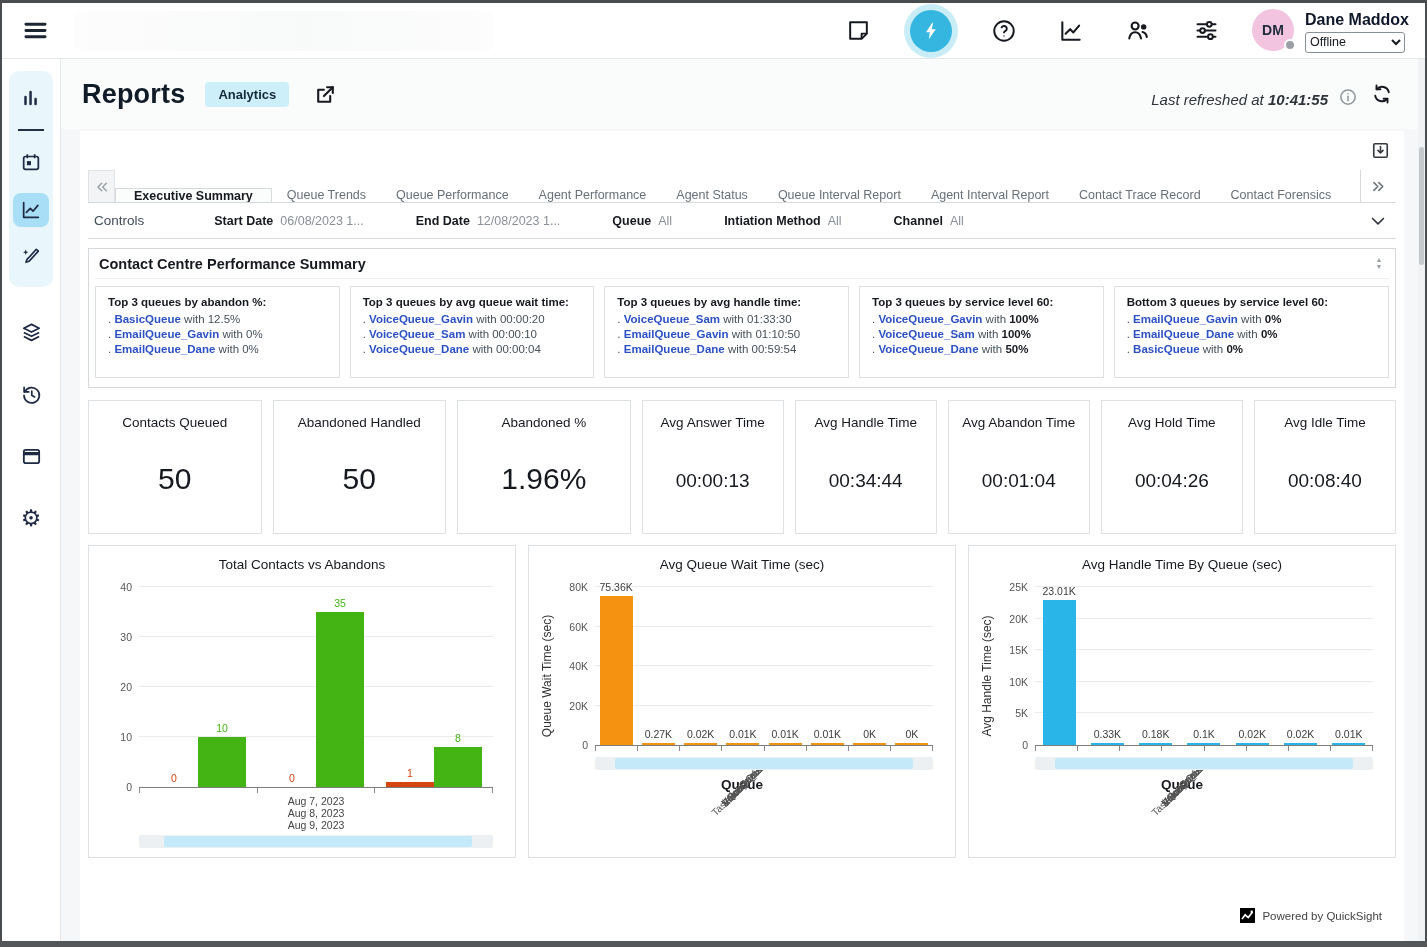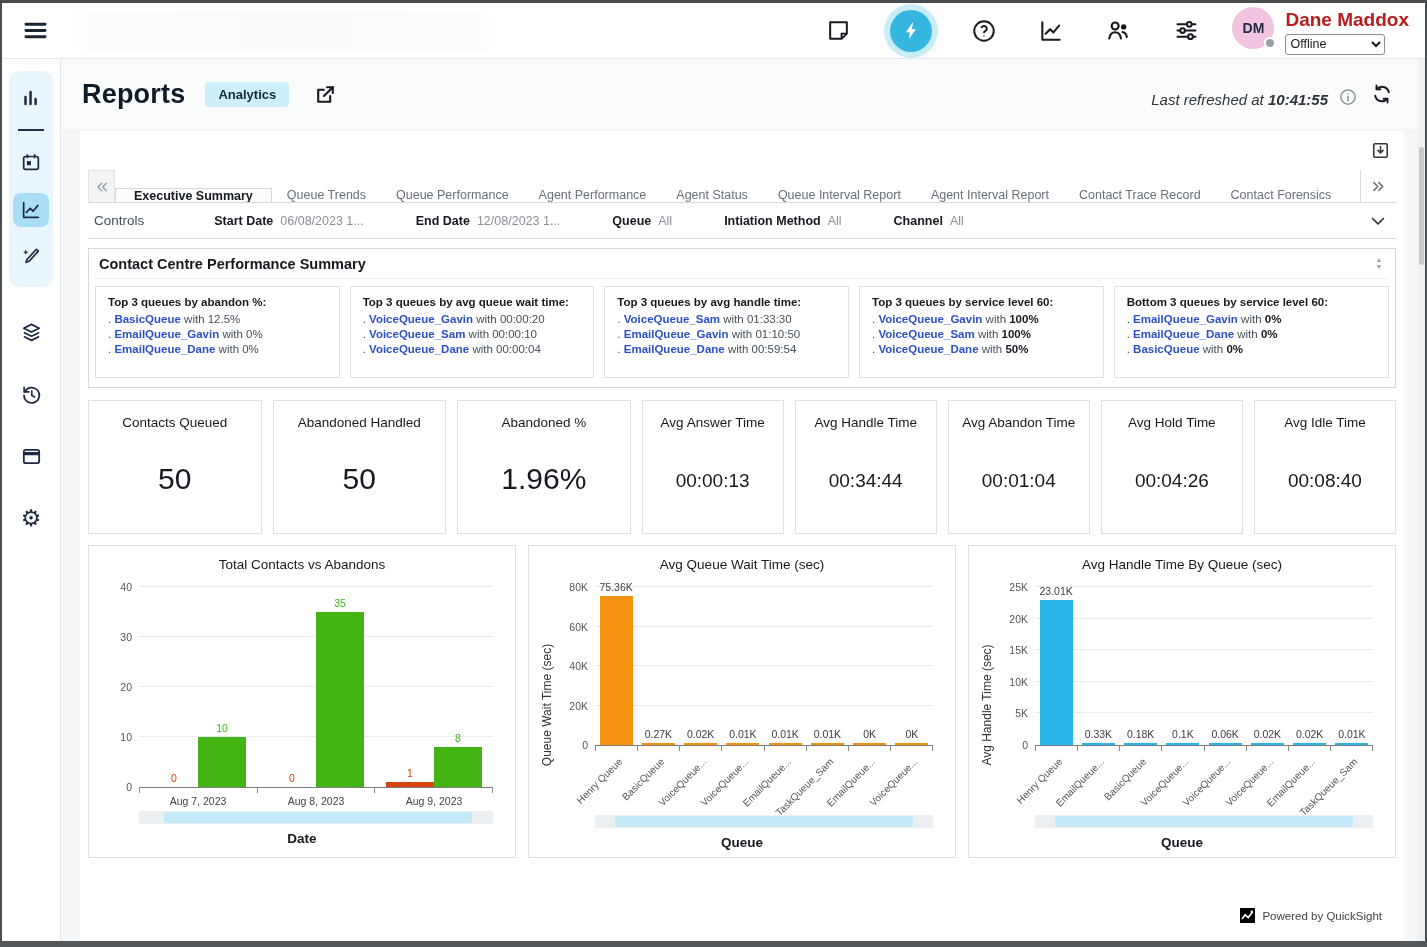--- a/index.html
+++ b/index.html
@@ -18,21 +18,21 @@
              background: linear-gradient(90deg,#fdfdfd 0%,#f8f9f9 55%,#fdfdfd 100%); }
   .topbar-icons { margin-left: auto; display: flex; align-items: center; gap: 37px; }
   .bolt-btn { width: 42px; height: 42px; border-radius: 50%; background: #35b6e0; border: none; cursor: pointer;
               display: flex; align-items: center; justify-content: center; box-shadow: 0 0 0 6px rgba(76,195,227,.30); }
   .user-area { display: flex; align-items: flex-start; margin-left: 30px; gap: 11px; }
   .avatar { position: relative; width: 42px; height: 42px; border-radius: 50%; background: #f2c4e0;
             display: flex; align-items: center; justify-content: center; font-weight: 700; font-size: 14px; color: #1d2b3a; }
   .avatar .dot { position: absolute; right: -2px; bottom: 0; width: 12px; height: 12px; border-radius: 50%;
                  background: #9aa0a6; border: 2px solid #fff; }
   .user-meta { display: flex; flex-direction: column; gap: 3px; padding-top: 2px; }
-  .user-name { font-size: 19px; font-weight: 700; color: #b91c1c; }
+  .user-name { font-size: 16px; font-weight: 700; color: #0f172a; }
   .user-meta select { width: 100px; height: 21px; font-size: 12.5px; font-family: inherit; color: #16191f;
                       border: 1px solid #879096; border-radius: 3px; background: #fff; }
 
   
   .sidebar { position: absolute; top: 59px; left: 2px; bottom: 6px; width: 59px; background: #fff;
              border-right: 1px solid #e4e7ea; z-index: 4; }
   .nav-group { margin: 12px 7px 0 7px; background: #e9f7fd; border-radius: 10px; padding: 10px 0 12px 0;
                display: flex; flex-direction: column; align-items: center; gap: 14px; }
   .nav-divider { width: 26px; height: 0; border-top: 2px solid #223047; }
   .nav-btn { width: 36px; height: 34px; border-radius: 8px; background: transparent; border: none; cursor: pointer;
@@ -114,21 +114,21 @@
   .gridline { position: absolute; left: 0; right: 0; height: 1px; background: #ebebeb; }
   .ytick { position: absolute; right: calc(100% + 7px); transform: translateY(50%); font-size: 10.5px; color: #555; white-space: nowrap; }
   .bars { position: absolute; left: 0; right: 0; top: 0; bottom: 0; display: flex; }
   .bar-cell { flex: 1 1 0; display: flex; align-items: flex-end; justify-content: center; position: relative; }
   .bcol { display: flex; flex-direction: column; align-items: center; justify-content: flex-end; }
   .bar-label { font-size: 10.5px; color: #3d3d3d; margin-bottom: 3px; white-space: nowrap; }
   .bar { border-radius: 0; }
   .xticks { display: flex; margin: 0 12px 0 40px; height: 5px; }
   .xticks i { flex: 1 1 0; border-left: 1px solid #8b8b8b; }
   .xticks i:last-child { border-right: 1px solid #8b8b8b; }
-  .xlabels { display: flex; margin: 2px 12px 0 40px; }
+  .xlabels { display: flex; margin: 2px 12px 0 40px; flex-direction: column; }
   .xcell { flex: 1 1 0; position: relative; text-align: center; font-size: 10.5px; color: #444; }
   .xcell.rot { height: 58px; }
   .xcell.rot span { position: absolute; top: 3px; right: 50%; transform: rotate(-45deg); transform-origin: top right;
                     white-space: nowrap; font-size: 10px; color: #555; }
   .hscroll { position: relative; margin: 4px 12px 0 40px; height: 13px; background: #edf0f2; border-radius: 2px; }
   .hscroll .thumb { position: absolute; top: 1px; bottom: 1px; left: 6%; width: 88%; background: #c4e9f8; border-radius: 2px; cursor: pointer; }
   .xtitle { text-align: center; font-size: 13.5px; color: #16191f; margin-top: 7px; font-weight: bold; }
 
   
   .footer-row { position: absolute; right: 22px; bottom: 20px; display: flex; align-items: center; gap: 7px; }
@@ -650,26 +650,20 @@
                       </div>
                     </div>
                     <div class="bar-cell">
                       <div class="bcol">
                         <div class="bar-label">0.1K</div>
                         <div class="bar" style="width: 33px; height: 2px; background: rgb(41, 181, 232);"></div>
                       </div>
                     </div>
                     <div class="bar-cell">
                       <div class="bcol">
-                        <div class="bar-label">0.06K</div>
-                        <div class="bar" style="width: 33px; height: 2px; background: rgb(41, 181, 232);"></div>
-                      </div>
-                    </div>
-                    <div class="bar-cell">
-                      <div class="bcol">
                         <div class="bar-label">0.02K</div>
                         <div class="bar" style="width: 33px; height: 2px; background: rgb(41, 181, 232);"></div>
                       </div>
                     </div>
                     <div class="bar-cell">
                       <div class="bcol">
                         <div class="bar-label">0.02K</div>
                         <div class="bar" style="width: 33px; height: 2px; background: rgb(41, 181, 232);"></div>
                       </div>
                     </div>

